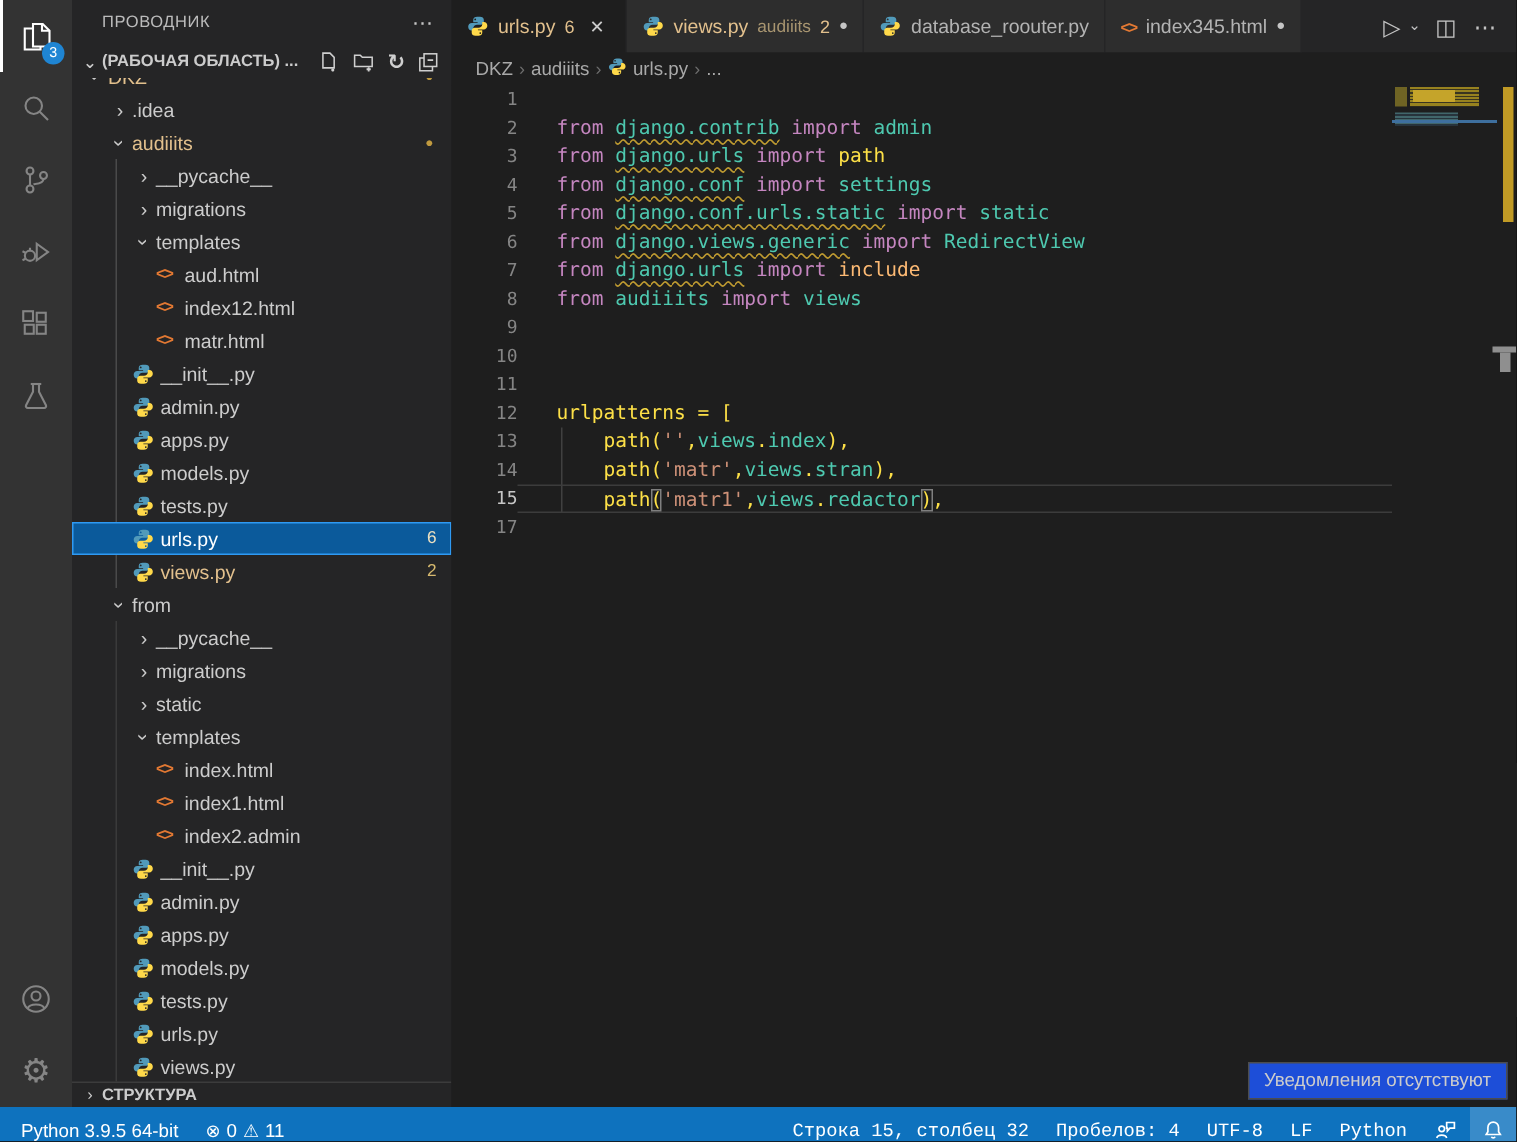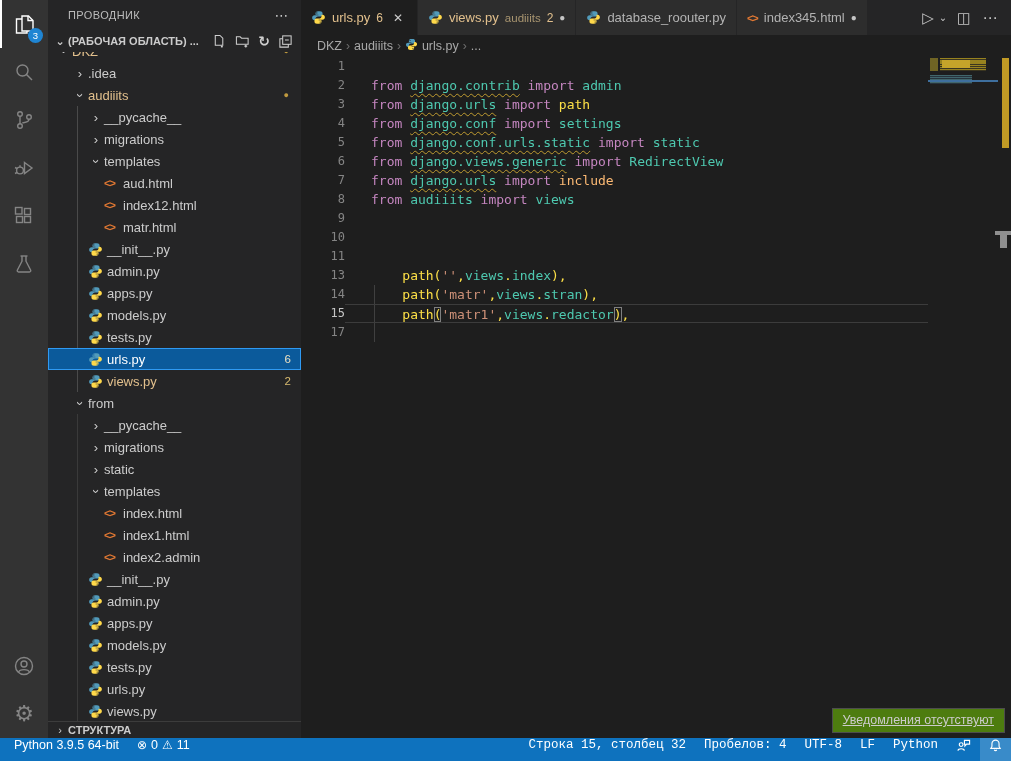--- a/index.html
+++ b/index.html
@@ -81,28 +81,28 @@
   .indent-guide { position:absolute; left:73px; top:228px; height:57px; width:1px; background:#404040; z-index:0; }
   
   .minimap { position:absolute; right:13px; top:0; width:70px; height:100%; }
   .mm { position:absolute; }
   .overview { position:absolute; right:0; top:0; width:13px; height:100%; }
   .ov-warn { position:absolute; right:2px; top:1px; width:7px; height:90px; background:#c09a25; }
   .thumb-h { position:absolute; right:0; top:174px; width:16px; height:4px; background:#8f8f8f; }
   .thumb-v { position:absolute; right:4px; top:178px; width:7px; height:13px; background:#8f8f8f; }
   
   .statusbar { position:absolute; left:0; right:0; bottom:0; height:23px; background:#0e72be; color:#ffffff; display:flex; align-items:center; font-size:12.5px; }
-  .sb-item { padding:0 9px; display:flex; align-items:flex-start; gap:4px; height:100%; cursor:pointer; white-space:nowrap; }
+  .sb-item { padding:0 9px; display:flex; align-items:flex-end; gap:4px; height:100%; cursor:pointer; white-space:nowrap; }
   .sb-item:first-child { padding-left:14px; }
   .sb-right { margin-left:auto; display:flex; height:100%; align-items:center;font-family:Liberation Mono, monospace; }
   .sb-icon svg { width:15px; height:15px; stroke:#ffffff; fill:none; stroke-width:1.2; display:block; }
   .sb-bell { background:rgba(255,255,255,.18); padding:0 8px; }
   .prob-glyph { font-size:12px; }
   
-  .tooltip { position:absolute; right:6px; bottom:28px; background:#4d7c0f; border:1px solid #4d4d4d; color:#cccccc; padding:4px 10px 5px; font-size:12.5px; z-index:20;text-decoration:underline; }
+  .tooltip { position:absolute; right:6px; bottom:28px; background:#1d4ed8; border:1px solid #4d4d4d; color:#cccccc; padding:4px 10px 5px; font-size:12.5px; z-index:20; }
 </style>
 </head>
 <body>
 
 <div class="app">
 
   <div class="activitybar">
     <div class="ab-item active">
       <svg viewBox="0 0 24 24">
           <path d="M10 4h6.5L21 8.5V19h-11z"></path>
@@ -511,20 +511,21 @@
           <div class="cline"><span class="lnum">2</span><span class="lcode"><span class="tk-k">from </span><span class="tk-m sq">django.contrib</span><span class="tk-k"> import </span><span class="tk-m">admin</span></span></div>
           <div class="cline"><span class="lnum">3</span><span class="lcode"><span class="tk-k">from </span><span class="tk-m sq">django.urls</span><span class="tk-k"> import </span><span class="tk-p">path</span></span></div>
           <div class="cline"><span class="lnum">4</span><span class="lcode"><span class="tk-k">from </span><span class="tk-m sq">django.conf</span><span class="tk-k"> import </span><span class="tk-m">settings</span></span></div>
           <div class="cline"><span class="lnum">5</span><span class="lcode"><span class="tk-k">from </span><span class="tk-m sq">django.conf.urls.static</span><span class="tk-k"> import </span><span class="tk-m">static</span></span></div>
           <div class="cline"><span class="lnum">6</span><span class="lcode"><span class="tk-k">from </span><span class="tk-m sq">django.views.generic</span><span class="tk-k"> import </span><span class="tk-m">RedirectView</span></span></div>
           <div class="cline"><span class="lnum">7</span><span class="lcode"><span class="tk-k">from </span><span class="tk-m sq">django.urls</span><span class="tk-k"> import </span><span class="tk-f">include</span></span></div>
           <div class="cline"><span class="lnum">8</span><span class="lcode"><span class="tk-k">from </span><span class="tk-m">audiiits</span><span class="tk-k"> import </span><span class="tk-m">views</span></span></div>
           <div class="cline"><span class="lnum">9</span><span class="lcode"></span></div>
           <div class="cline"><span class="lnum">10</span><span class="lcode"></span></div>
           <div class="cline"><span class="lnum">11</span><span class="lcode"></span></div>
+          <div class="cline"><span class="lnum">12</span><span class="lcode"><span class="tk-p">urlpatterns = [</span></span></div>
           <div class="cline"><span class="lnum">13</span><span class="lcode"><span class="tk-p">    path(</span><span class="tk-s">''</span><span class="tk-p">,</span><span class="tk-m">views</span><span class="tk-p">.</span><span class="tk-m">index</span><span class="tk-p">),</span></span></div>
           <div class="cline"><span class="lnum">14</span><span class="lcode"><span class="tk-p">    path(</span><span class="tk-s">'matr'</span><span class="tk-p">,</span><span class="tk-m">views</span><span class="tk-p">.</span><span class="tk-m">stran</span><span class="tk-p">),</span></span></div>
           <div class="cline cur"><span class="lnum on">15</span><span class="lcode"><span class="tk-p">    path</span><span class="tk-p bm">(</span><span class="tk-s">'matr1'</span><span class="tk-p">,</span><span class="tk-m">views</span><span class="tk-p">.</span><span class="tk-m">redactor</span><span class="tk-p bm">)</span><span class="tk-p">,</span></span></div>
           <div class="cline"><span class="lnum">17</span><span class="lcode"></span></div>
         </div>
       <div class="minimap">
         <div class="mm" style="left:2px;top:1px;width:8px;height:13px;background:#6f6424;"></div>
         <div class="mm" style="left:12px;top:1px;width:46px;height:13px;background:repeating-linear-gradient(180deg,#97821f 0 1.4px,#3a3520 1.4px 2.2px);"></div>
         <div class="mm" style="left:14px;top:3px;width:28px;height:8px;background:#c5a42a;"></div>
         <div class="mm" style="left:2px;top:18px;width:42px;height:9px;background:repeating-linear-gradient(180deg,#41666b 0 1.2px,#27333c 1.2px 2.2px);"></div>

